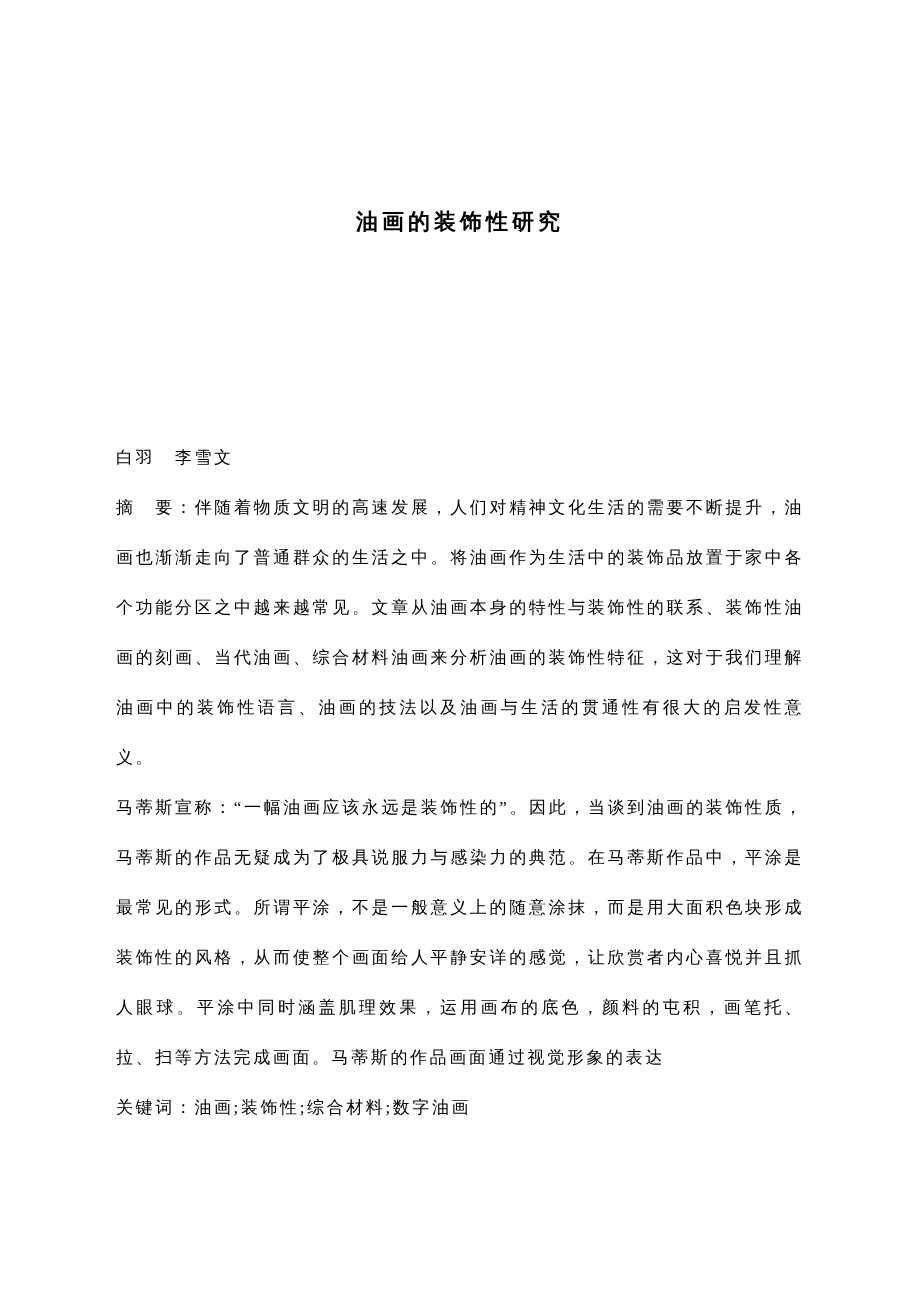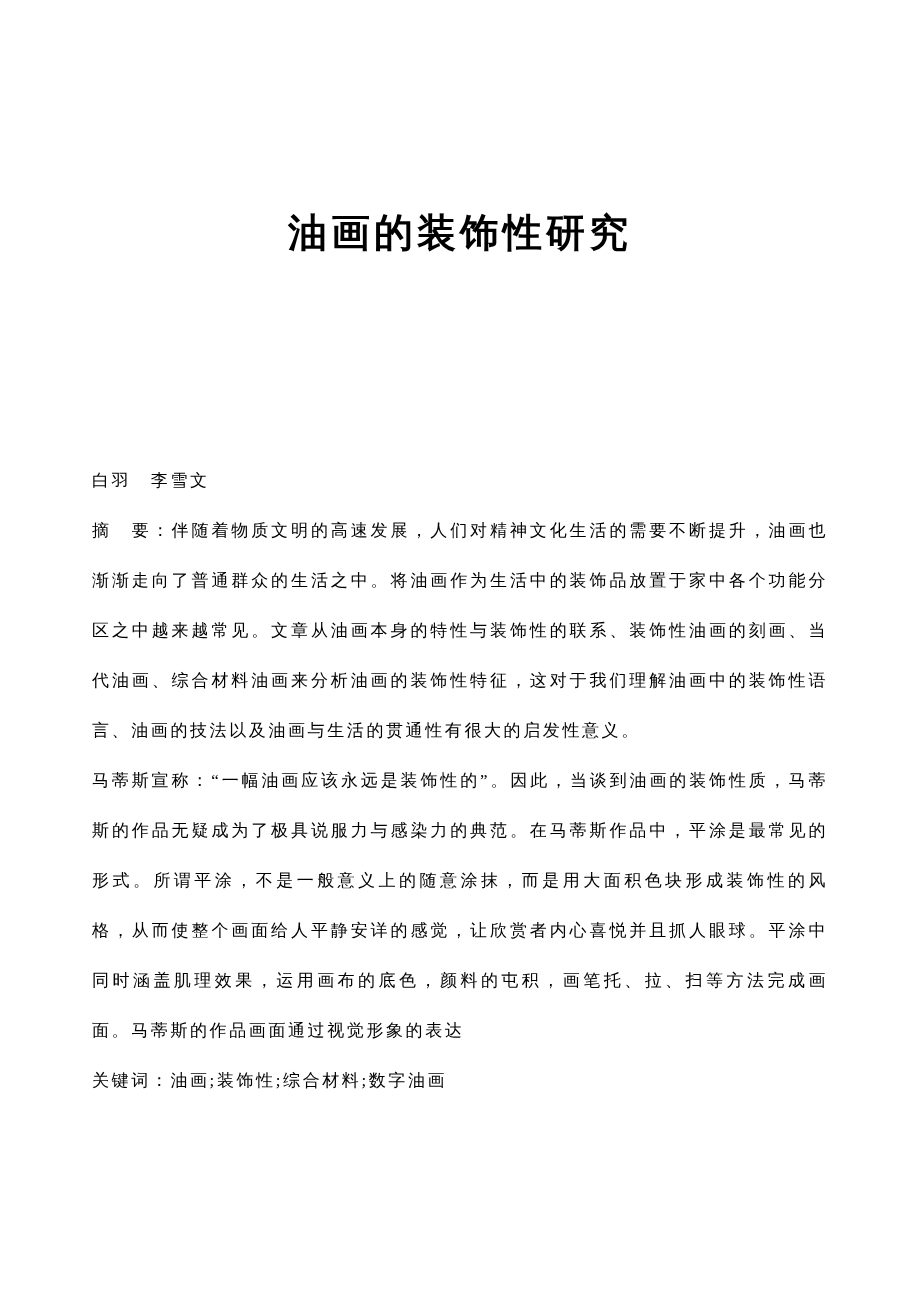--- a/index.html
+++ b/index.html
@@ -17,28 +17,28 @@
     background: #ffffff;
     overflow: hidden;
     color: #000000;
     font-family: "Liberation Serif", "DejaVu Serif", serif;
   }
 
   .doc-title {
     margin: 0;
     padding-top: 207px;
     text-align: center;
-    font-size: 39px;
+    font-size: 22px;
     font-weight: bold;
     letter-spacing: 4px;
     line-height: 1.35;
   }
 
   .doc-body {
-    padding: 0 92px;
+    padding: 0 116px;
   }
 
   .para {
     margin: 0;
     font-size: 17px;
     letter-spacing: 2.6px;
     line-height: 50px;
     text-align: justify;
     text-justify: inter-character;
     word-break: break-all;

